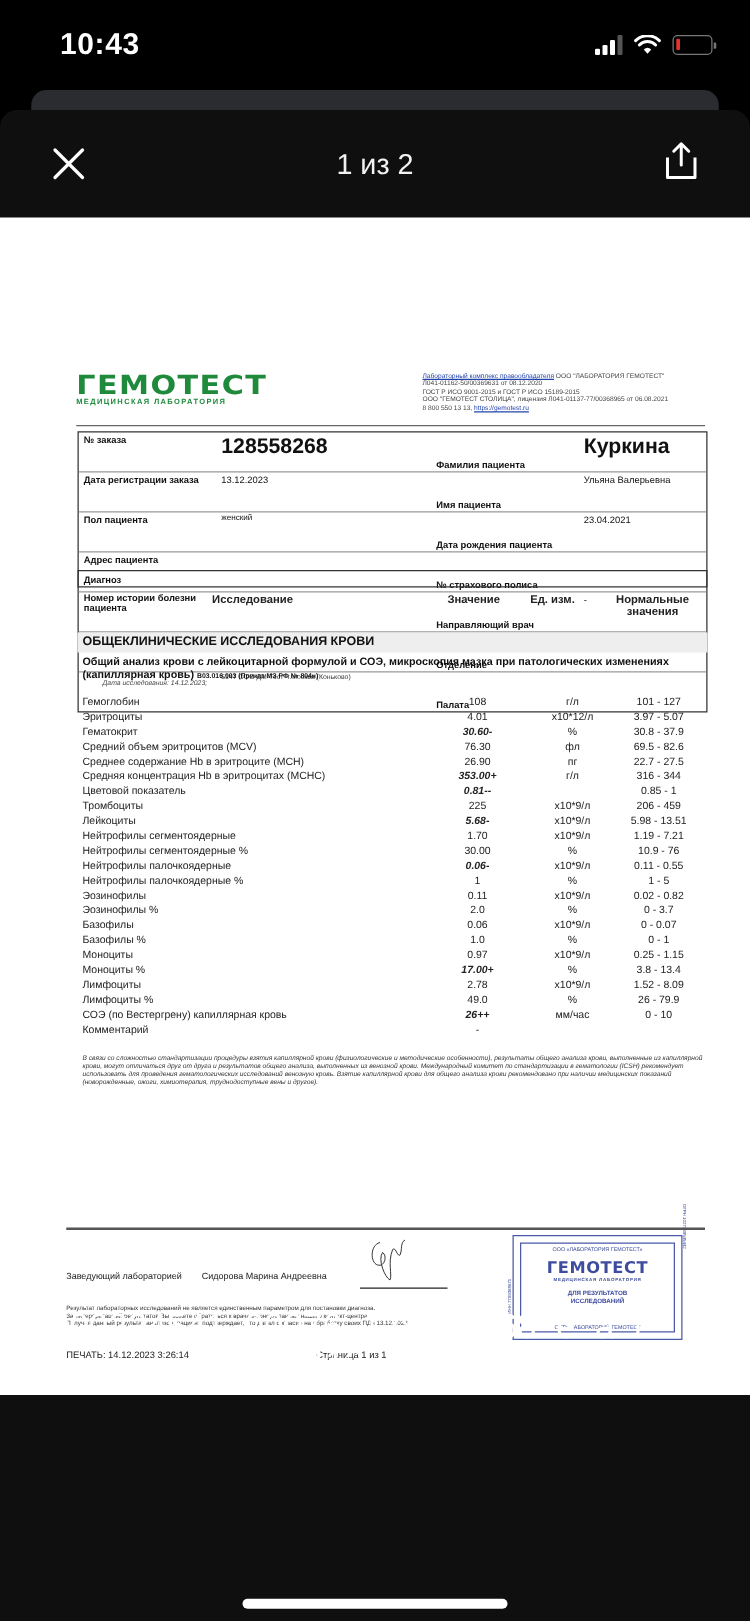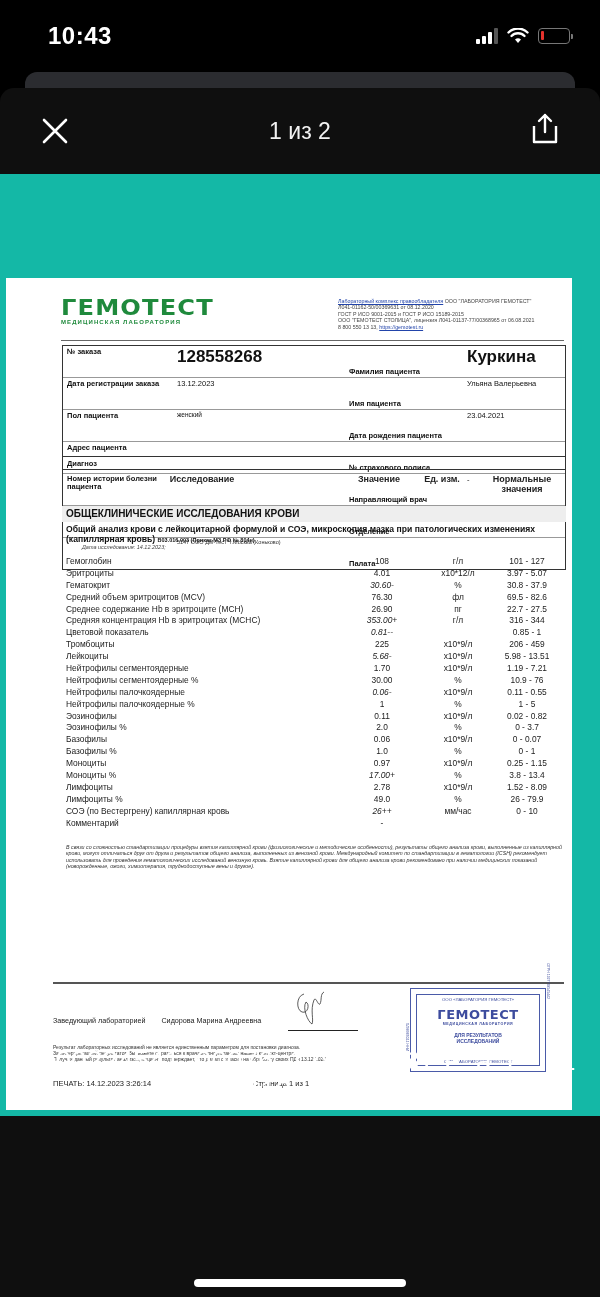--- a/index.html
+++ b/index.html
@@ -17,21 +17,21 @@
   .battery-level { position: absolute; left: 2px; top: 2px; width: 3px; height: 9px; background: #e5322d; border-radius: 1px; }
 
   .sheet-behind { position: absolute; top: 72px; left: 25px; width: 550px; height: 40px; background: #2b2c30; border-radius: 12px 12px 0 0; }
   .sheet { position: absolute; top: 88px; left: 0; width: 600px; height: 1209px; background: #0f0f0f; border-radius: 14px 14px 0 0; overflow: hidden; }
 
   .nav-bar { position: relative; height: 86px; }
   .nav-close { position: absolute; left: 38px; top: 26px; width: 34px; height: 34px; cursor: pointer; }
   .nav-title { position: absolute; left: 0; right: 0; top: 30px; text-align: center; font-size: 23px; color: #f2f2f2; }
   .nav-share { position: absolute; right: 40px; top: 24px; width: 30px; height: 34px; cursor: pointer; }
 
-  .viewer { position: absolute; top: 86px; left: 0; width: 600px; height: 942px; background: #14b8a6; }
+  .viewer { position: absolute; top: 86px; left: 0; width: 600px; height: 942px; background: #ffffff; }
   .page { position: absolute; left: 6px; top: 104px; width: 566px; height: 832px; background: #fff; color: #111; font-family: "Liberation Sans", sans-serif; }
 
   .logo { position: absolute; left: 55px; top: 20px; }
   .logo-main { font-family: "DejaVu Sans", sans-serif; font-size: 21px; font-weight: bold; color: #1f8a3c; letter-spacing: 1px; line-height: 20px; transform: scaleX(1.15); transform-origin: left; }
   .logo-sub { font-size: 6px; font-weight: bold; color: #1f8a3c; letter-spacing: 1.1px; margin-top: 1px; }
 
   .lab-info { position: absolute; left: 332px; top: 20px; width: 230px; font-size: 5.3px; line-height: 6.4px; color: #444; }
   .lab-info a { color: #2244aa; text-decoration: underline; }
 
   .top-rule { position: absolute; left: 55px; right: 8px; top: 62px; border-top: 1px solid #666; }
@@ -52,21 +52,21 @@
 
   .section-title { position: absolute; left: 56px; top: 228px; width: 504px; height: 16px; background: #eeeeee; font-size: 10px; font-weight: bold; padding: 2px 4px; }
   .test-title { position: absolute; left: 60px; top: 246px; width: 500px; font-size: 8.6px; font-weight: bold; line-height: 10px; }
   .test-title small { font-size: 5.5px; }
   .test-date { position: absolute; left: 76px; top: 266px; font-size: 5.5px; font-style: italic; color: #444; }
 
   .results { position: absolute; left: 60px; top: 277px; width: 500px; font-size: 8.4px; color: #222; }
   .r-row { display: flex; height: 11.9px; align-items: center; }
   .r-name { width: 270px; }
   .r-val { width: 92px; text-align: center; }
-  .r-val.abn { font-weight: normal; font-style: italic; text-align: center; }
+  .r-val.abn { font-weight: bold; font-style: italic; text-align: center; }
   .r-unit { width: 60px; text-align: center; }
   .r-norm { flex: 1; text-align: center; }
 
   .disclaimer { position: absolute; left: 60px; top: 566px; width: 500px; font-size: 5.3px; font-style: italic; line-height: 6.4px; color: #333; }
 
   .bottom-rule { position: absolute; left: 47px; right: 8px; top: 704px; border-top: 2px solid #555; }
   .signer { position: absolute; left: 47px; top: 738px; font-size: 7.2px; color: #222; }
   .signer span { margin-right: 14px; }
   .sig-line { position: absolute; left: 282px; top: 752px; width: 70px; border-top: 1px solid #222; }
   .signature { position: absolute; left: 284px; top: 708px; width: 40px; height: 42px; }

